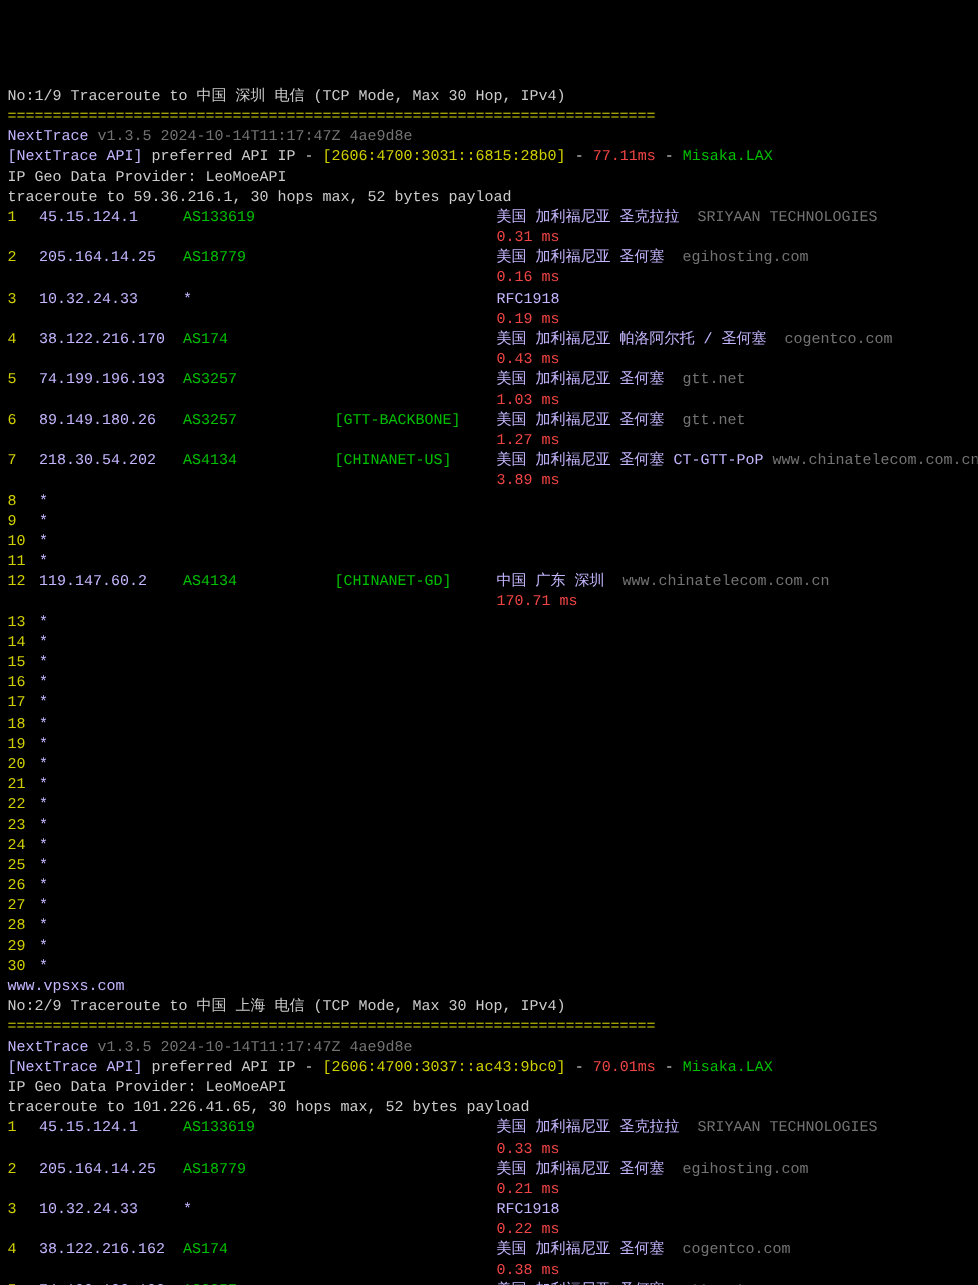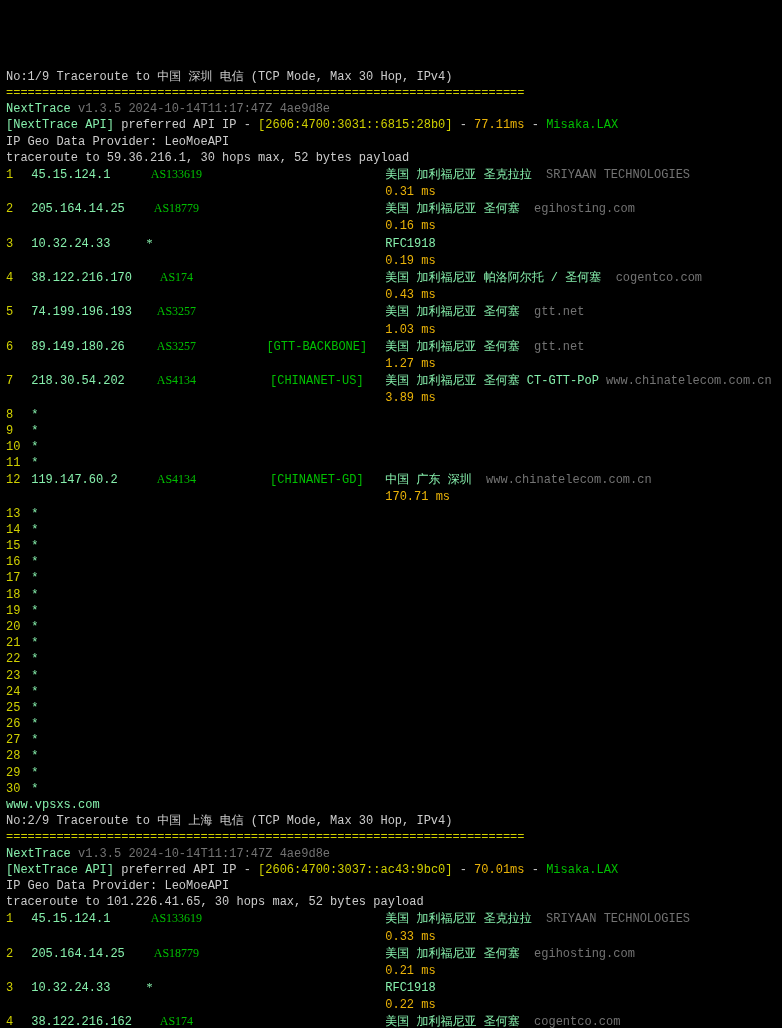--- a/index.html
+++ b/index.html
@@ -7,29 +7,29 @@
     color: #ccc;
     font-family: "Consolas", "Courier New", monospace;
     font-size: 12px;
     line-height: 1.35;
     margin: 0;
     padding: 4px 6px;
     width: 782px;
     box-sizing: border-box;
     white-space: pre;
   }
-  .white { color: #86efac; }
+  .white { color: #c4b5fd; }
   .grey  { color: #737373; }
-  .cyan  { color: #eab308; }
-  .green { color: #00c000; text-align: center; }
+  .cyan  { color: #ef4444; }
+  .green { color: #00c000; }
   .yellow{ color: #d0d000; }
   .row { white-space: pre; }
   .hopnum { display:inline-block; width: 2.5ch; }
   .ip     { display:inline-block; width: 15ch; }
-  .asn    { display:inline-block; width: 10ch; font-family: Liberation Serif, serif; }
+  .asn    { display:inline-block; width: 10ch; }
   .tag    { display:inline-block; width: 17ch; margin-left: 42px; }
 </style>
 </head>
 <body>
 
 
 
 <div id="out"><div class="row">No:1/9 Traceroute to 中国 深圳 电信 (TCP Mode, Max 30 Hop, IPv4)</div><div class="row yellow">========================================================================</div><div class="row"><span class="white">NextTrace</span><span class="grey"> v1.3.5 2024-10-14T11:17:47Z 4ae9d8e</span></div><div class="row"><span class="white">[NextTrace API]</span><span> preferred API IP - </span><span class="yellow">[2606:4700:3031::6815:28b0]</span><span> - </span><span class="cyan">77.11ms</span><span> - </span><span class="green">Misaka.LAX</span></div><div class="row">IP Geo Data Provider: LeoMoeAPI</div><div class="row">traceroute to 59.36.216.1, 30 hops max, 52 bytes payload</div><div class="row"><span class="yellow hopnum">1</span> <span class="white ip">45.15.124.1</span> <span class="green asn">AS133619</span> <span class="green tag"></span> <span class="white">美国 加利福尼亚 圣克拉拉</span><span class="grey">  SRIYAAN TECHNOLOGIES</span></div><div class="row"><span class="hopnum"> </span> <span class="ip"> </span> <span class="asn"> </span> <span class="tag"> </span> <span class="cyan">0.31 ms</span></div><div class="row"><span class="yellow hopnum">2</span> <span class="white ip">205.164.14.25</span> <span class="green asn">AS18779</span> <span class="green tag"></span> <span class="white">美国 加利福尼亚 圣何塞</span><span class="grey">  egihosting.com</span></div><div class="row"><span class="hopnum"> </span> <span class="ip"> </span> <span class="asn"> </span> <span class="tag"> </span> <span class="cyan">0.16 ms</span></div><div class="row"><span class="yellow hopnum">3</span> <span class="white ip">10.32.24.33</span> <span class="white asn">*</span> <span class="green tag"></span> <span class="white">RFC1918</span><span class="grey"></span></div><div class="row"><span class="hopnum"> </span> <span class="ip"> </span> <span class="asn"> </span> <span class="tag"> </span> <span class="cyan">0.19 ms</span></div><div class="row"><span class="yellow hopnum">4</span> <span class="white ip">38.122.216.170</span> <span class="green asn">AS174</span> <span class="green tag"></span> <span class="white">美国 加利福尼亚 帕洛阿尔托 / 圣何塞</span><span class="grey">  cogentco.com</span></div><div class="row"><span class="hopnum"> </span> <span class="ip"> </span> <span class="asn"> </span> <span class="tag"> </span> <span class="cyan">0.43 ms</span></div><div class="row"><span class="yellow hopnum">5</span> <span class="white ip">74.199.196.193</span> <span class="green asn">AS3257</span> <span class="green tag"></span> <span class="white">美国 加利福尼亚 圣何塞</span><span class="grey">  gtt.net</span></div><div class="row"><span class="hopnum"> </span> <span class="ip"> </span> <span class="asn"> </span> <span class="tag"> </span> <span class="cyan">1.03 ms</span></div><div class="row"><span class="yellow hopnum">6</span> <span class="white ip">89.149.180.26</span> <span class="green asn">AS3257</span> <span class="green tag">[GTT-BACKBONE]</span> <span class="white">美国 加利福尼亚 圣何塞</span><span class="grey">  gtt.net</span></div><div class="row"><span class="hopnum"> </span> <span class="ip"> </span> <span class="asn"> </span> <span class="tag"> </span> <span class="cyan">1.27 ms</span></div><div class="row"><span class="yellow hopnum">7</span> <span class="white ip">218.30.54.202</span> <span class="green asn">AS4134</span> <span class="green tag">[CHINANET-US]</span> <span class="white">美国 加利福尼亚 圣何塞 CT-GTT-PoP</span><span class="grey"> www.chinatelecom.com.cn   电信</span></div><div class="row"><span class="hopnum"> </span> <span class="ip"> </span> <span class="asn"> </span> <span class="tag"> </span> <span class="cyan">3.89 ms</span></div><div class="row"><span class="yellow hopnum">8</span> <span class="white">*</span></div><div class="row"><span class="yellow hopnum">9</span> <span class="white">*</span></div><div class="row"><span class="yellow hopnum">10</span> <span class="white">*</span></div><div class="row"><span class="yellow hopnum">11</span> <span class="white">*</span></div><div class="row"><span class="yellow hopnum">12</span> <span class="white ip">119.147.60.2</span> <span class="green asn">AS4134</span> <span class="green tag">[CHINANET-GD]</span> <span class="white">中国 广东 深圳</span><span class="grey">  www.chinatelecom.com.cn</span></div><div class="row"><span class="hopnum"> </span> <span class="ip"> </span> <span class="asn"> </span> <span class="tag"> </span> <span class="cyan">170.71 ms</span></div><div class="row"><span class="yellow hopnum">13</span> <span class="white">*</span></div><div class="row"><span class="yellow hopnum">14</span> <span class="white">*</span></div><div class="row"><span class="yellow hopnum">15</span> <span class="white">*</span></div><div class="row"><span class="yellow hopnum">16</span> <span class="white">*</span></div><div class="row"><span class="yellow hopnum">17</span> <span class="white">*</span></div><div class="row"><span class="yellow hopnum">18</span> <span class="white">*</span></div><div class="row"><span class="yellow hopnum">19</span> <span class="white">*</span></div><div class="row"><span class="yellow hopnum">20</span> <span class="white">*</span></div><div class="row"><span class="yellow hopnum">21</span> <span class="white">*</span></div><div class="row"><span class="yellow hopnum">22</span> <span class="white">*</span></div><div class="row"><span class="yellow hopnum">23</span> <span class="white">*</span></div><div class="row"><span class="yellow hopnum">24</span> <span class="white">*</span></div><div class="row"><span class="yellow hopnum">25</span> <span class="white">*</span></div><div class="row"><span class="yellow hopnum">26</span> <span class="white">*</span></div><div class="row"><span class="yellow hopnum">27</span> <span class="white">*</span></div><div class="row"><span class="yellow hopnum">28</span> <span class="white">*</span></div><div class="row"><span class="yellow hopnum">29</span> <span class="white">*</span></div><div class="row"><span class="yellow hopnum">30</span> <span class="white">*</span></div><div class="row white">www.vpsxs.com</div><div class="row">No:2/9 Traceroute to 中国 上海 电信 (TCP Mode, Max 30 Hop, IPv4)</div><div class="row yellow">========================================================================</div><div class="row"><span class="white">NextTrace</span><span class="grey"> v1.3.5 2024-10-14T11:17:47Z 4ae9d8e</span></div><div class="row"><span class="white">[NextTrace API]</span><span> preferred API IP - </span><span class="yellow">[2606:4700:3037::ac43:9bc0]</span><span> - </span><span class="cyan">70.01ms</span><span> - </span><span class="green">Misaka.LAX</span></div><div class="row">IP Geo Data Provider: LeoMoeAPI</div><div class="row">traceroute to 101.226.41.65, 30 hops max, 52 bytes payload</div><div class="row"><span class="yellow hopnum">1</span> <span class="white ip">45.15.124.1</span> <span class="green asn">AS133619</span> <span class="green tag"></span> <span class="white">美国 加利福尼亚 圣克拉拉</span><span class="grey">  SRIYAAN TECHNOLOGIES</span></div><div class="row"><span class="hopnum"> </span> <span class="ip"> </span> <span class="asn"> </span> <span class="tag"> </span> <span class="cyan">0.33 ms</span></div><div class="row"><span class="yellow hopnum">2</span> <span class="white ip">205.164.14.25</span> <span class="green asn">AS18779</span> <span class="green tag"></span> <span class="white">美国 加利福尼亚 圣何塞</span><span class="grey">  egihosting.com</span></div><div class="row"><span class="hopnum"> </span> <span class="ip"> </span> <span class="asn"> </span> <span class="tag"> </span> <span class="cyan">0.21 ms</span></div><div class="row"><span class="yellow hopnum">3</span> <span class="white ip">10.32.24.33</span> <span class="white asn">*</span> <span class="green tag"></span> <span class="white">RFC1918</span><span class="grey"></span></div><div class="row"><span class="hopnum"> </span> <span class="ip"> </span> <span class="asn"> </span> <span class="tag"> </span> <span class="cyan">0.22 ms</span></div><div class="row"><span class="yellow hopnum">4</span> <span class="white ip">38.122.216.162</span> <span class="green asn">AS174</span> <span class="green tag"></span> <span class="white">美国 加利福尼亚 圣何塞</span><span class="grey">  cogentco.com</span></div><div class="row"><span class="hopnum"> </span> <span class="ip"> </span> <span class="asn"> </span> <span class="tag"> </span> <span class="cyan">0.38 ms</span></div><div class="row"><span class="yellow hopnum">5</span> <span class="white ip">74.199.196.193</span> <span class="green asn">AS3257</span> <span class="green tag"></span> <span class="white">美国 加利福尼亚 圣何塞</span><span class="grey">  gtt.net</span></div></div>
 
 

